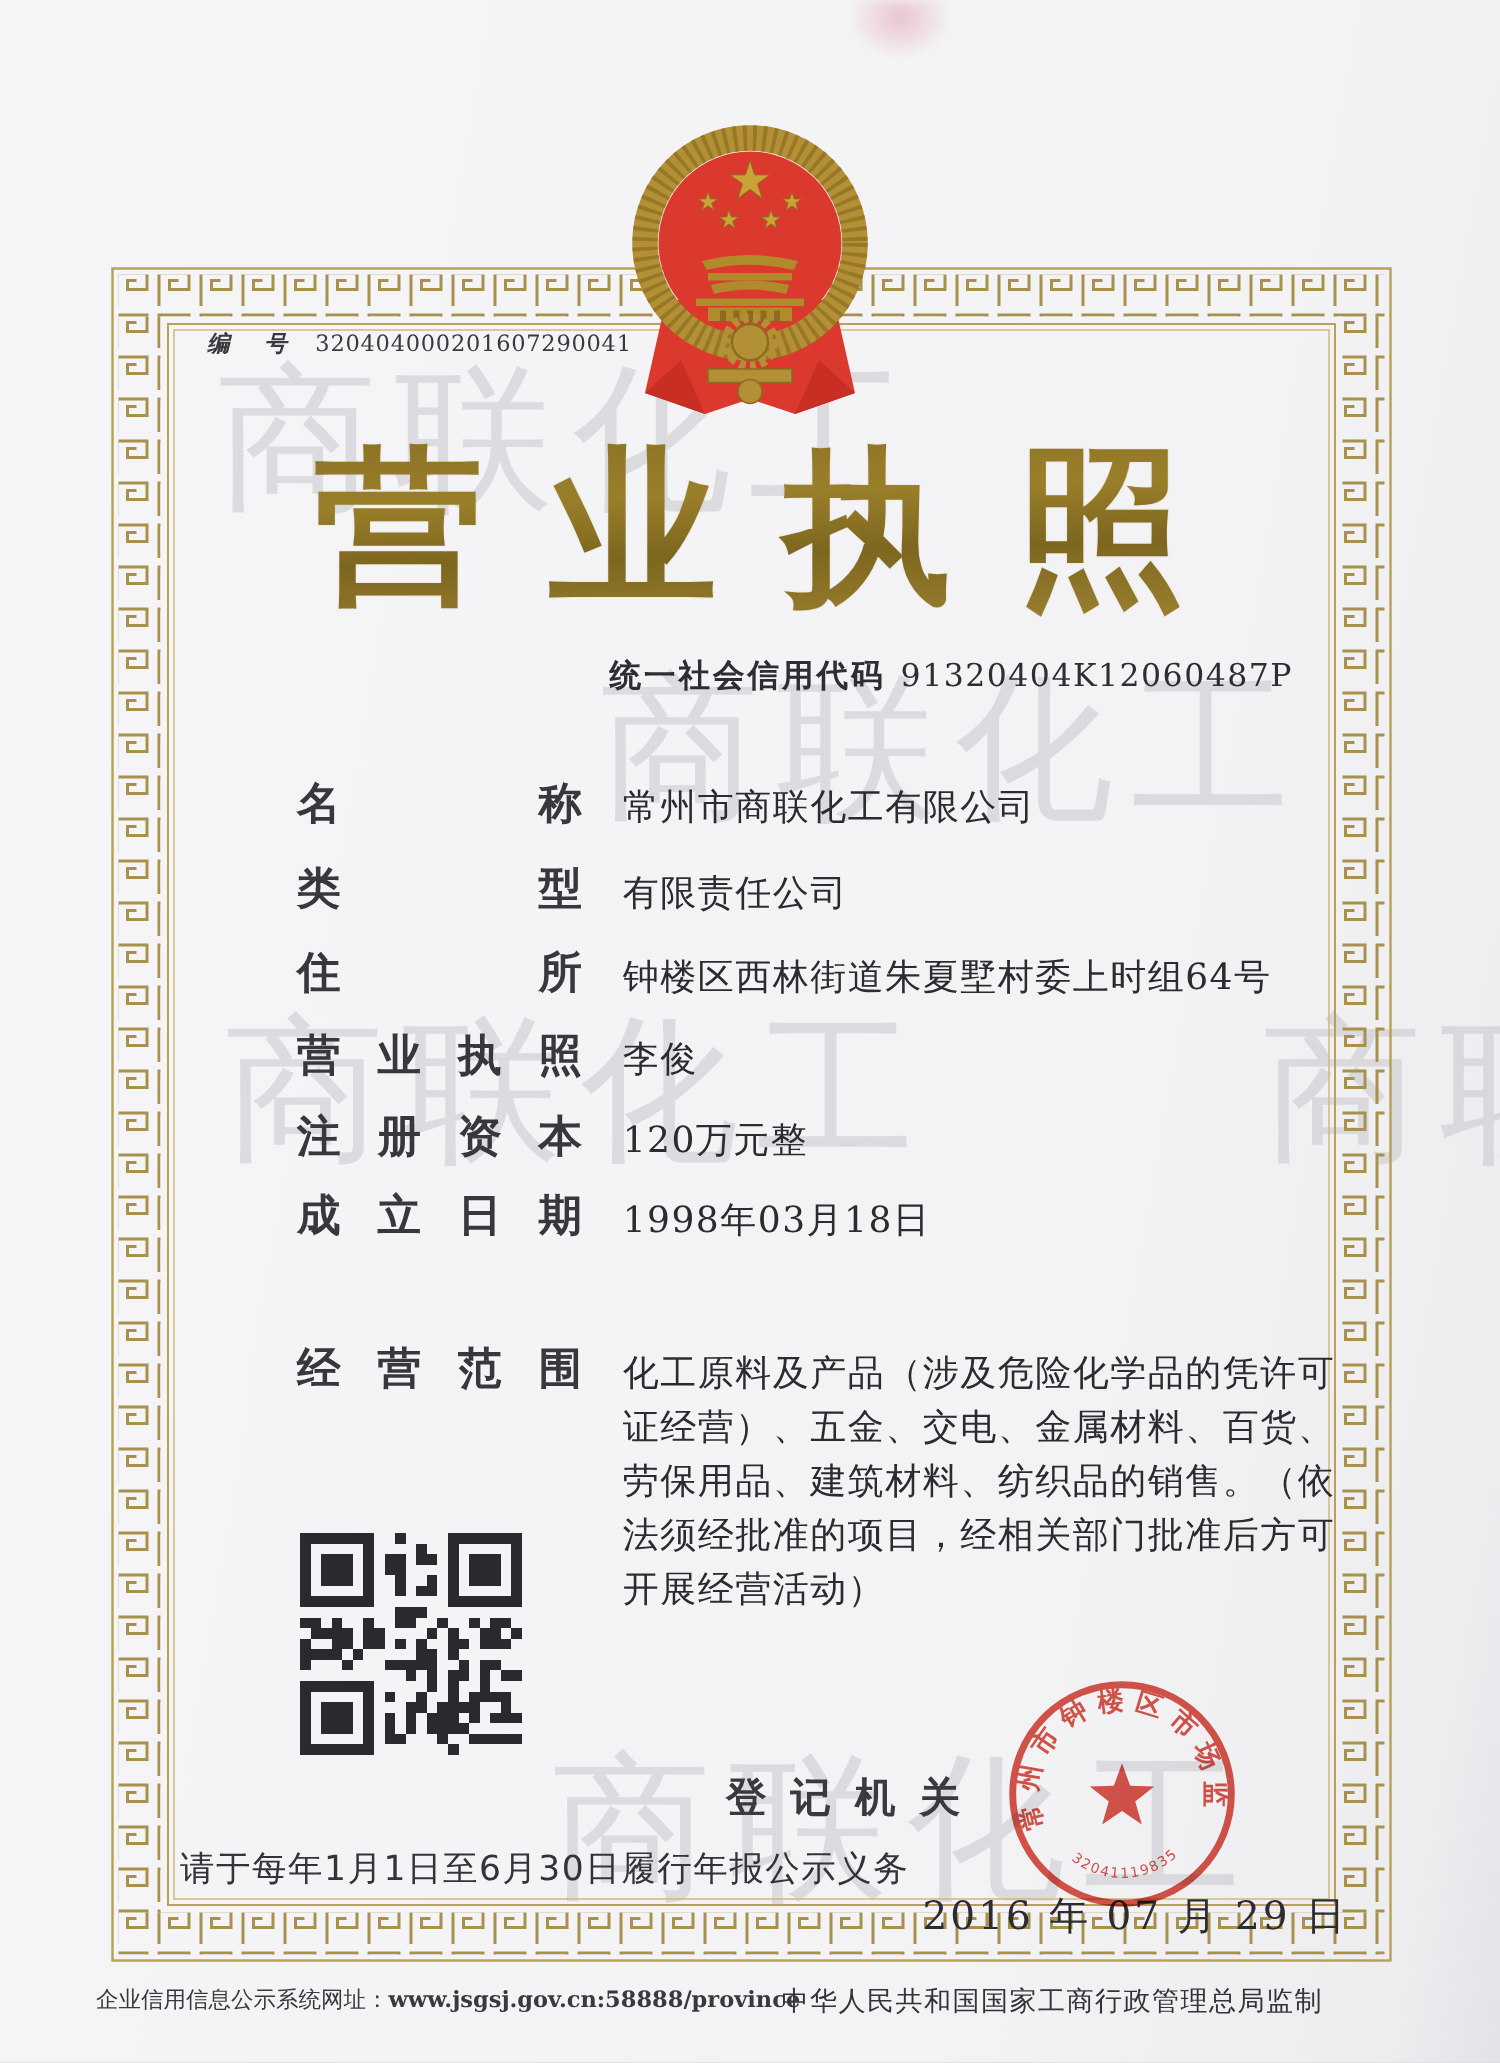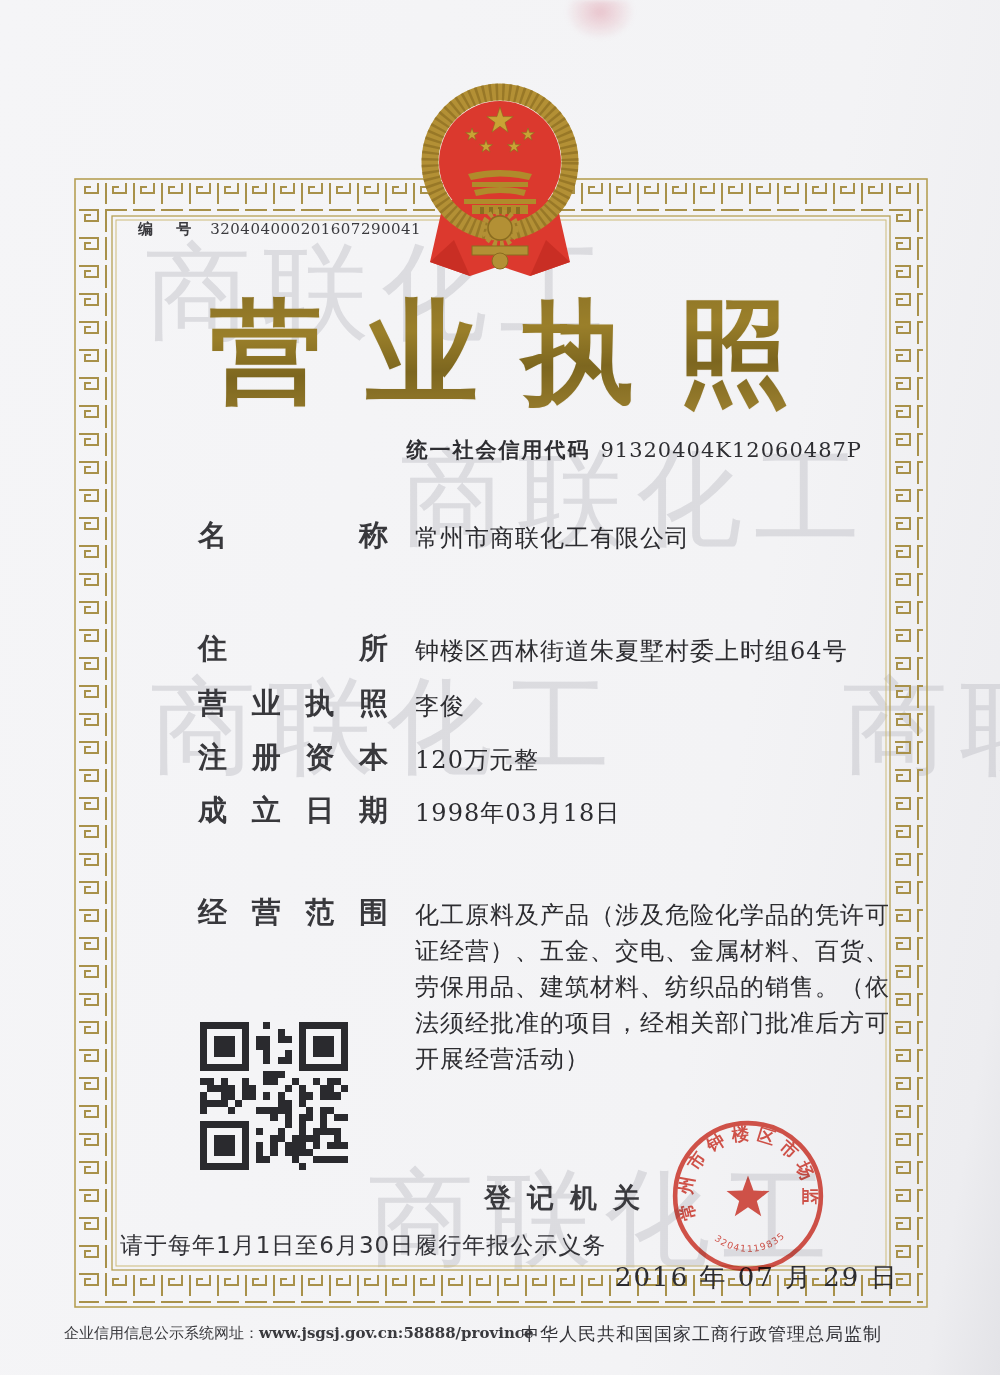--- a/index.html
+++ b/index.html
@@ -9,21 +9,21 @@
     font-family:"DejaVu Sans",sans-serif;color:#2e2e32;
   }
   .abs{position:absolute;}
   
   .wm{
     position:absolute;z-index:1;font-size:106px;letter-spacing:12px;
     color:rgba(185,187,194,.42);font-weight:400;white-space:nowrap;
   }
   
   .serial{top:220px;left:138px;z-index:4;font-size:15px;color:#3a3a3e;}
-  .serial .lbl{font-weight:bold;letter-spacing:9px;margin-right:10px;}
+  .serial .lbl{font-weight:bold;letter-spacing:9px;margin-right:10px;font-style:italic;}
   .serial .num{font-family:"DejaVu Serif",serif;letter-spacing:.5px;}
   
   .title{
     top:288px;left:0;width:100%;text-align:center;z-index:4;
     font-size:112px;font-weight:bold;letter-spacing:44px;text-indent:44px;line-height:1.15;
     background:linear-gradient(178deg,#8d7426 0%,#a68a2e 35%,#7f691f 60%,#b0923a 100%);
     -webkit-background-clip:text;background-clip:text;color:transparent;
     text-shadow:0 0 1px rgba(120,95,30,.25);
   }
   .credit{top:436px;right:138px;z-index:4;font-size:21px;white-space:nowrap;}
@@ -129,20 +129,24 @@
 
   <div class="abs title">营业执照</div>
 
   <div class="abs credit">
     <span class="lbl">统一社会信用代码</span><span class="code">91320404K12060487P</span>
   </div>
 
   <div class="field" style="top:516px;">
     <span class="flabel">名称</span>
     <span class="fvalue">常州市商联化工有限公司</span>
+  </div>
+  <div class="field" style="top:573px;">
+    <span class="flabel">类型</span>
+    <span class="fvalue">有限责任公司</span>
   </div>
   <div class="field" style="top:629px;">
     <span class="flabel">住所</span>
     <span class="fvalue">钟楼区西林街道朱夏墅村委上时组64号</span>
   </div>
   <div class="field" style="top:684px;">
     <span class="flabel">营业执照</span>
     <span class="fvalue">李俊</span>
   </div>
   <div class="field" style="top:738px;">

